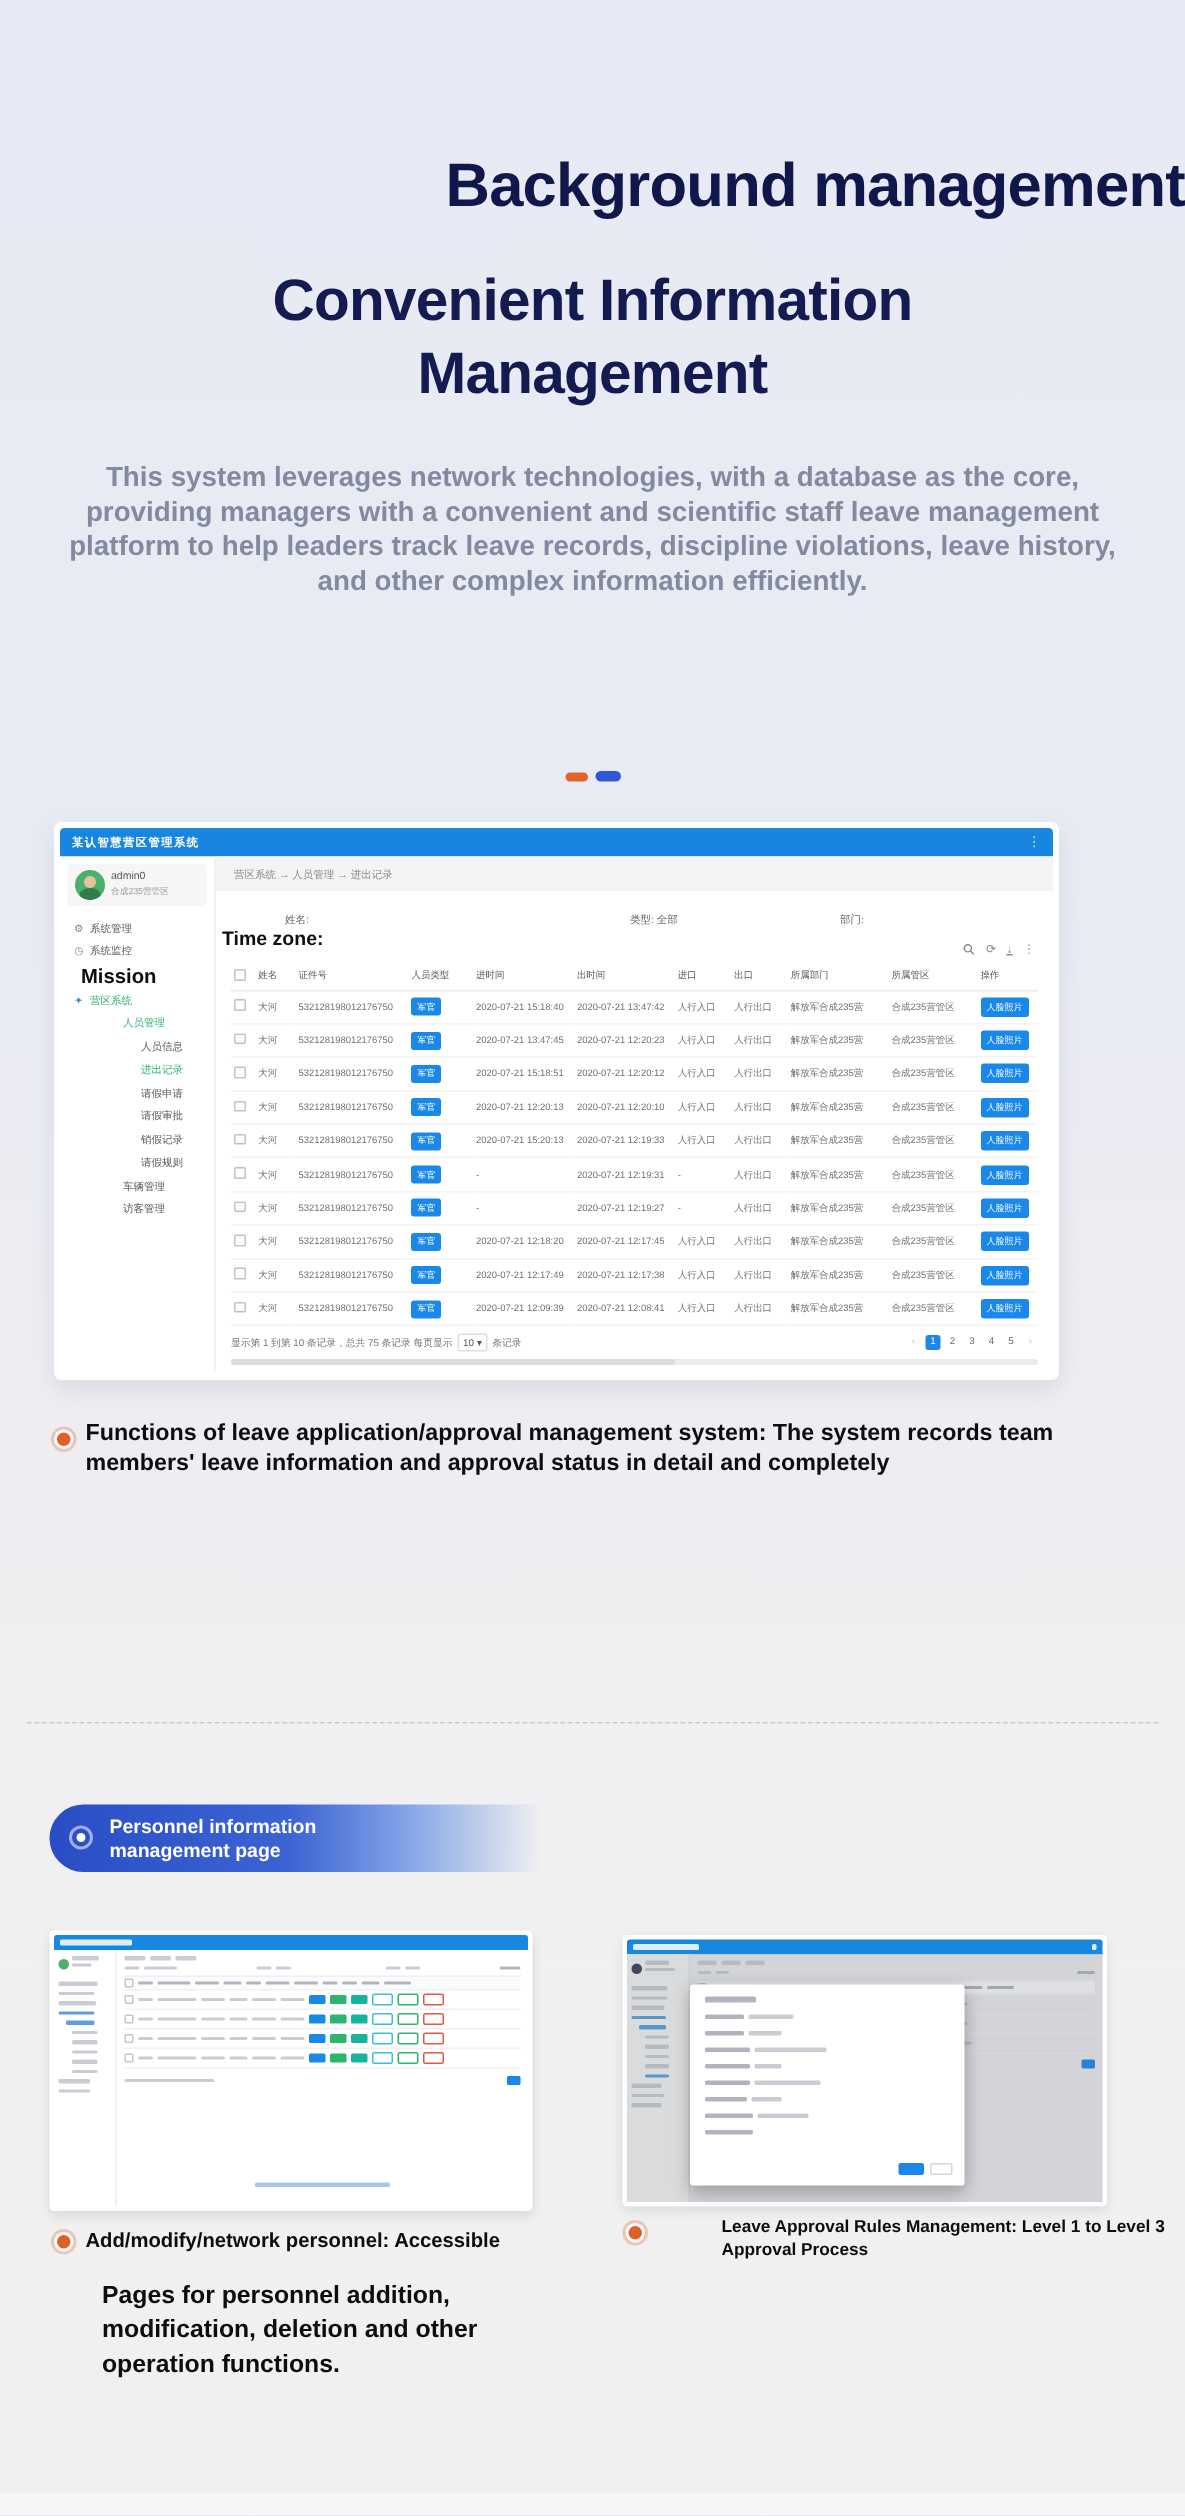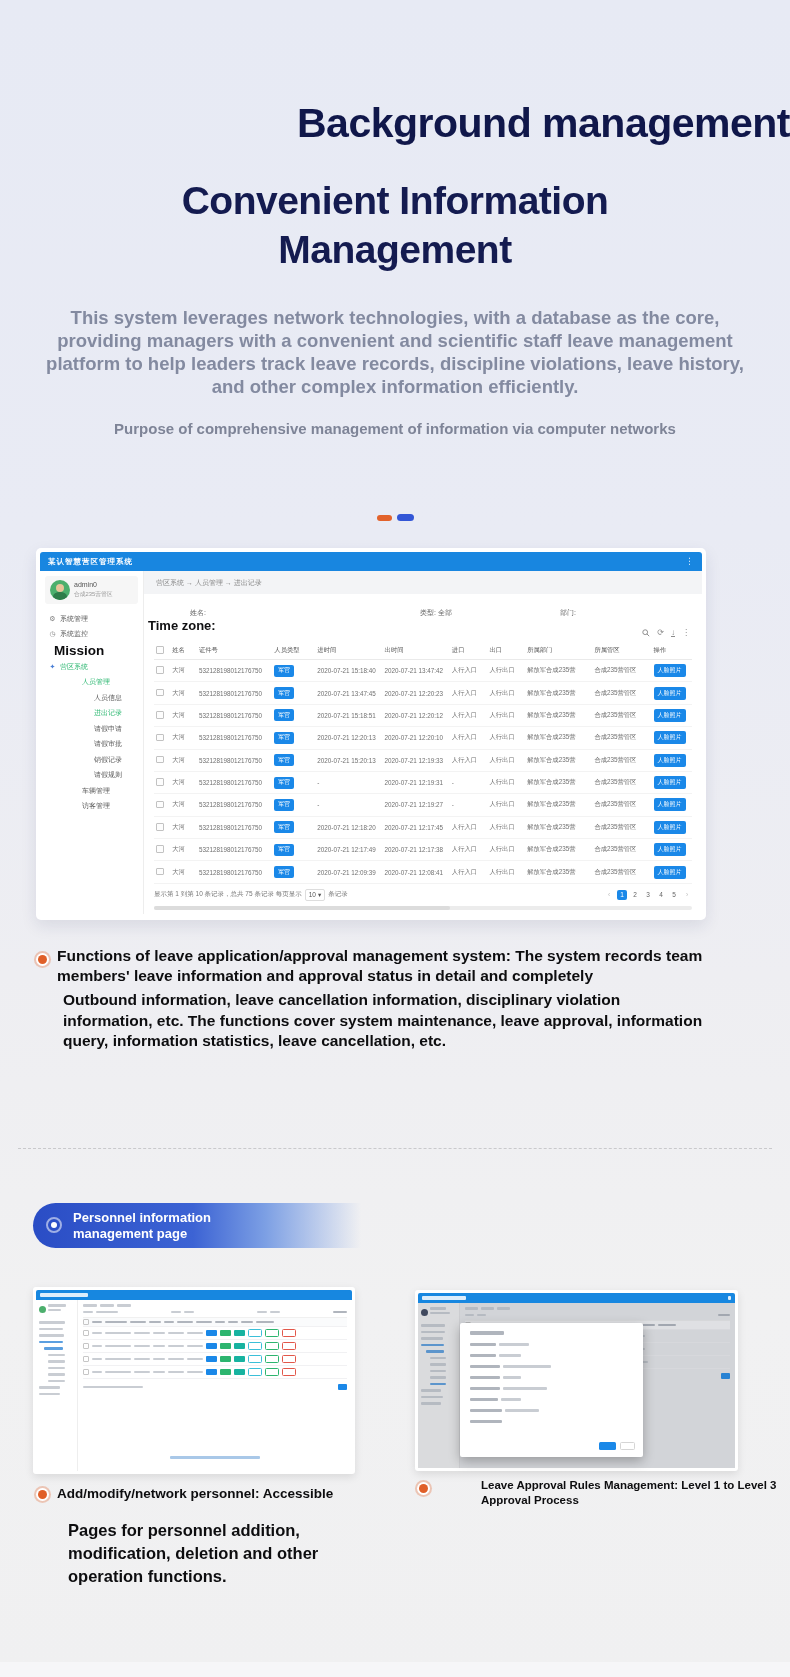--- a/index.html
+++ b/index.html
@@ -117,21 +117,20 @@
   .bottom-band{position:absolute;left:0;bottom:0;width:100%;height:15px;background:#f6f6f8;}
 </style>
 </head>
 <body>
 
 <div class="canvas">
 
   <div class="h1">Background management</div>
   <div class="h2">Convenient Information Management</div>
   <div class="desc">This system leverages network technologies, with a database as the core, providing managers with a convenient and scientific staff leave management platform to help leaders track leave records, discipline violations, leave history, and other complex information efficiently.</div>
-  <div class="purpose">Purpose of comprehensive management of information via computer networks</div>
   <div class="dashes">
     <span class="dash-o"></span>
     <span class="dash-b"></span>
   </div>
 
   <div class="shot">
     <div class="shot-head">
       <span class="shot-title">某认智慧营区管理系统</span>
       <span class="shot-kebab">⋮</span>
     </div>
@@ -438,21 +437,20 @@
             </div>
         </div>
       </div>
     </div>
   </div>
 
   <div class="feat">
     <span class="bullet-dot"></span>
     <span class="feat-title">Functions of leave application/approval management system: The system records team members' leave information and approval status in detail and completely</span>
   </div>
-  <div class="feat-body">Outbound information, leave cancellation information, disciplinary violation information, etc. The functions cover system maintenance, leave approval, information query, information statistics, leave cancellation, etc.</div>
 
   <div class="divider"></div>
 
   <div class="pill">
     <span class="pill-ico"></span>
     <div class="pill-txt">
       <div>Personnel information</div>
       <div>management page</div>
     </div>
   </div>

